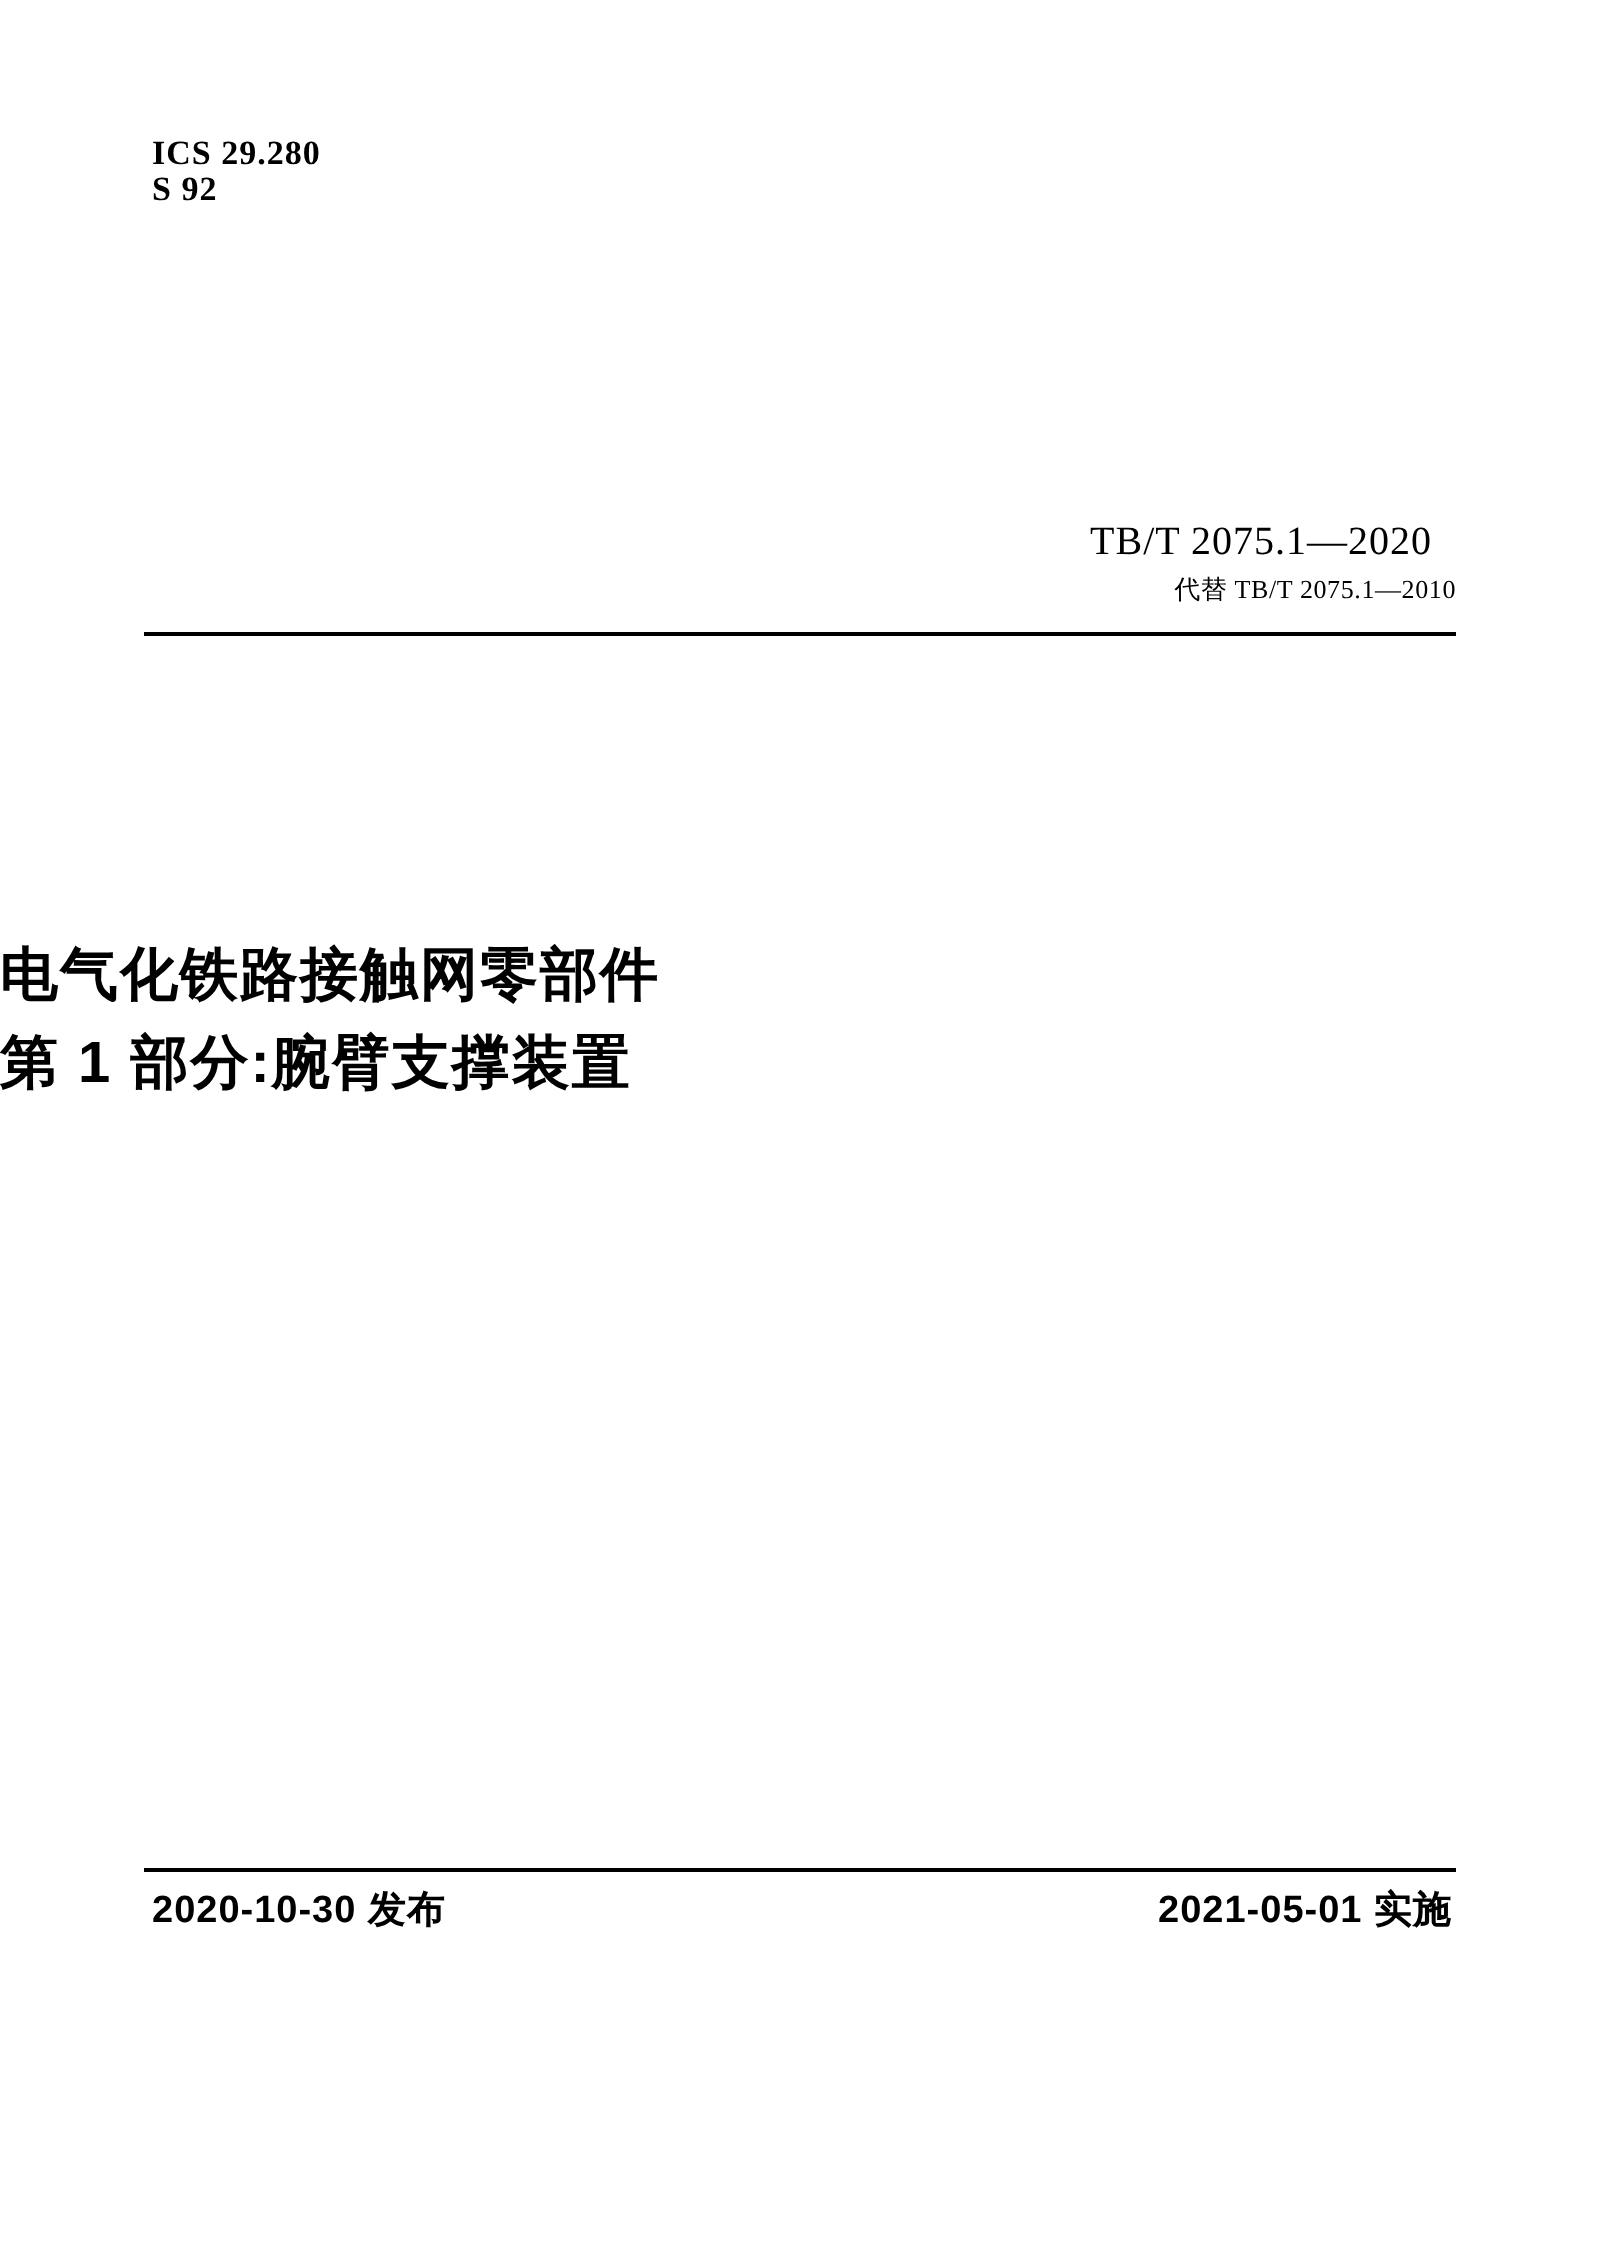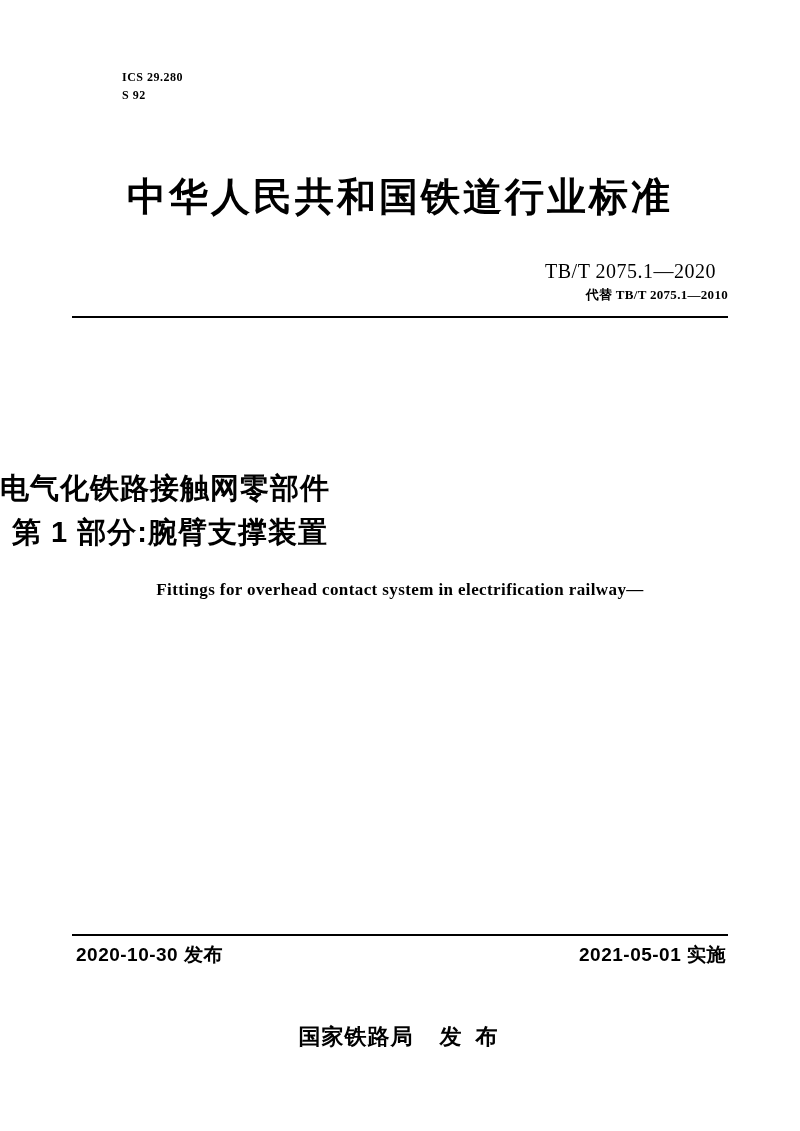--- a/index.html
+++ b/index.html
@@ -23,24 +23,23 @@
     height: 1131px;
   }
 
   
   .ics-block {
     position: absolute;
     left: 76px;
     top: 68px;
     font-family: "Liberation Serif", serif;
     font-weight: bold;
-    font-size: 12px;
+    font-size: 17px;
     line-height: 18px;
     letter-spacing: 0.5px;
-    margin-left: 46px;
   }
   .ics-line {
     white-space: nowrap;
   }
 
   .tb-logo {
     position: absolute;
     right: 72px;
     top: 76px;
     font-family: "Liberation Serif", serif;
@@ -73,21 +72,21 @@
     font-size: 20px;
     line-height: 26px;
     letter-spacing: 0.5px;
   }
   .std-replace {
     position: absolute;
     right: 72px;
     top: 286px;
     text-align: right;
     font-family: "Liberation Serif", serif;
-    font-weight: bold;
+    font-weight: normal;
     font-size: 13px;
     line-height: 18px;
     letter-spacing: 0.3px;
   }
 
   .rule-top {
     position: absolute;
     left: 72px;
     top: 316px;
     width: 656px;
@@ -102,21 +101,20 @@
     right: 0;
     top: 466px;
     font-family: "Liberation Sans", sans-serif;
     font-weight: bold;
     font-size: 29px;
     line-height: 44px;
     letter-spacing: 1px;
   }
   .doc-title .line2 {
     letter-spacing: 1px;
-    padding-left: 12px;
   }
 
   .doc-title-en {
     position: absolute;
     left: 0;
     right: 0;
     top: 574px;
     text-align: center;
     font-family: "Liberation Serif", serif;
     font-weight: bold;
@@ -174,38 +172,33 @@
 <body>
 
 <div class="page">
 
   <div class="ics-block">
     <div class="ics-line">ICS 29.280</div>
     <div class="ics-line">S 92</div>
   </div>
 
 
-  <div class="national-title">中华人民共和国铁道行业标准</div>
 
   <div class="std-no">TB/T 2075.1—2020</div>
   <div class="std-replace">代替 TB/T 2075.1—2010</div>
 
   <div class="rule-top"></div>
 
   <div class="doc-title">
     <div class="line1">电气化铁路接触网零部件</div>
     <div class="line2">第 1 部分:腕臂支撑装置</div>
   </div>
 
   <div class="doc-title-en">
-    <div>Fittings for overhead contact system in electrification railway—</div>
   </div>
 
   <div class="rule-bottom"></div>
 
   <div class="issue-date">2020-10-30 发布</div>
   <div class="effective-date">2021-05-01 实施</div>
 
-  <div class="issuer">
-    <span>国家铁路局</span><span class="issuer-verb">发 布</span>
-  </div>
 
 </div>
 
 </body></html>

